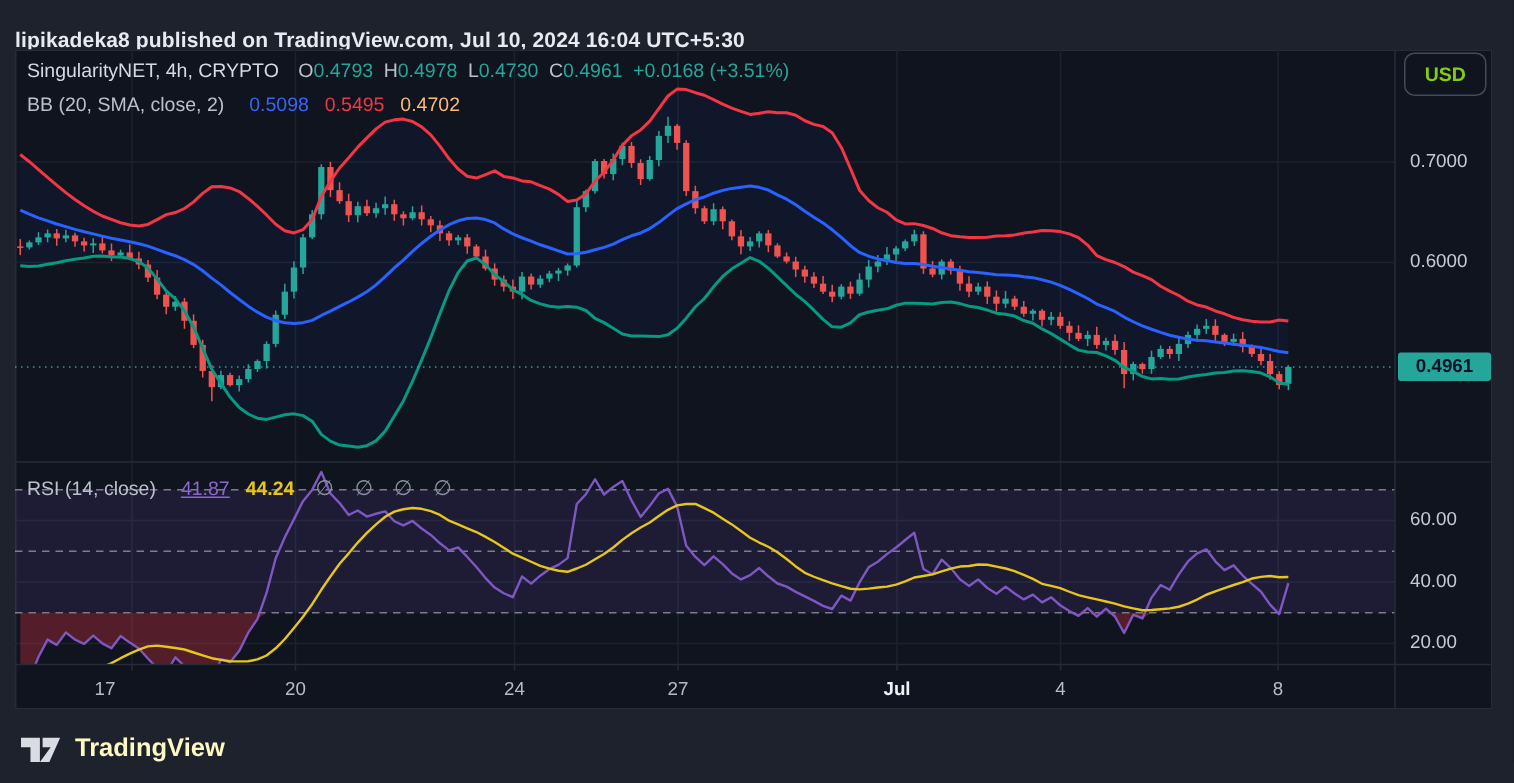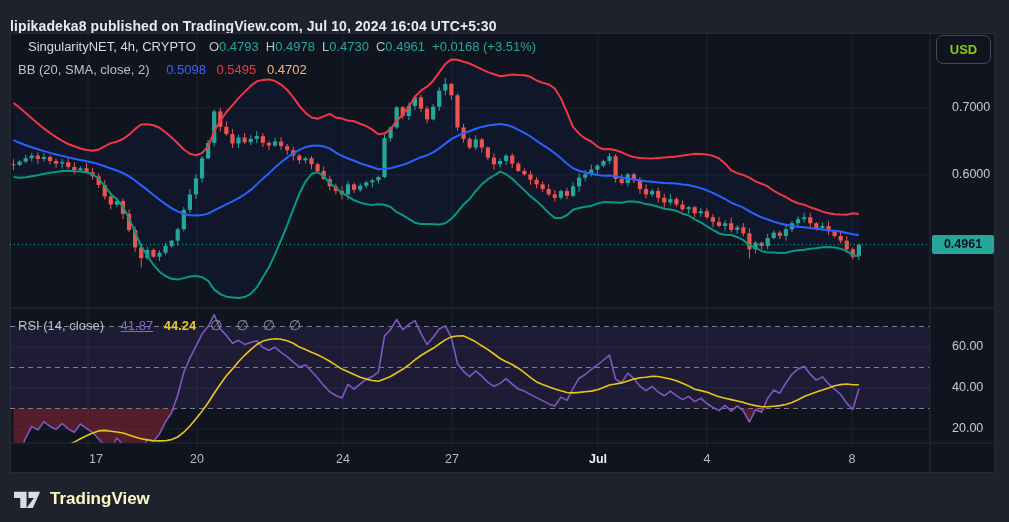--- a/index.html
+++ b/index.html
@@ -16,21 +16,21 @@
   .v-blue{color:#3964f9;}
   .v-red{color:#f23645;}
   .v-green{color:#fdba74;}
   .v-purple{color:#8b66cf;text-decoration:underline;}
   .v-yellow{color:#e7c61b;font-weight:700;}
   .empty-glyph{color:#8b8fa0;display:inline-block;margin-left:14px;font-size:14px;}
   .usd-btn{position:absolute;left:936px;top:35px;width:53px;height:27px;line-height:27px;text-align:center;
            border:1px solid #434a59;border-radius:7px;color:#84cc16;font-size:13px;font-weight:600;cursor:pointer;z-index:6;}
   .price-badge{position:absolute;left:932px;width:62px;height:19px;line-height:19px;text-align:center;border-radius:2px;
            font-size:12.5px;font-weight:700;z-index:6;}
-  .axis-label{position:absolute;left:940px;width:54px;font-size:12.5px;color:#c6c9d3;z-index:4;margin-left:12px;}
+  .axis-label{position:absolute;left:940px;width:54px;font-size:12.5px;color:#c6c9d3;z-index:4;}
   .time-label{position:absolute;top:452px;font-size:12.5px;color:#b6bac4;transform:translateX(-50%);z-index:4;}
   .time-label.strong{color:#eef1f6;font-weight:700;}
   .footer{position:absolute;left:14px;top:488px;display:flex;align-items:center;gap:9px;text-decoration:none;cursor:pointer;}
   .footer .brand{font-size:17px;font-weight:600;color:#fef9c3;}
 </style>
 </head>
 <body>
 
 <div class="stage">
 
@@ -365,21 +365,21 @@
         <polyline points="13.5,470.0 19.6,453.1 25.7,437.8 31.7,426.4 37.8,429.9 43.9,421.7 50.0,426.4 56.1,429.2 62.2,423.7 68.2,428.9 74.3,432.2 80.4,424.0 86.5,428.4 92.6,432.3 98.6,439.0 104.7,445.3 110.8,448.6 116.9,438.2 123.0,444.2 129.1,449.4 135.1,453.4 141.2,455.2 147.3,439.4 153.4,441.5 159.5,433.9 165.5,421.8 171.6,412.7 177.7,395.3 183.8,372.2 189.9,358.1 196.0,346.1 202.0,334.1 208.1,326.6 214.2,314.7 220.3,329.0 226.4,335.4 232.5,343.3 238.5,340.3 244.6,344.4 250.7,342.5 256.8,340.9 262.9,347.5 268.9,350.2 275.0,347.3 281.1,352.3 287.2,356.6 293.3,362.2 299.4,366.9 305.4,364.9 311.5,371.3 317.6,378.0 323.7,385.4 329.8,391.7 335.8,395.5 341.9,398.1 348.0,384.3 354.1,389.1 360.2,383.8 366.3,379.3 372.3,376.6 378.4,372.1 384.5,336.0 390.6,329.5 396.7,319.5 402.7,329.7 408.8,324.7 414.9,320.7 421.0,333.6 427.1,344.6 433.2,337.2 439.2,329.0 445.3,325.9 451.4,337.6 457.5,363.8 463.6,371.3 469.6,376.7 475.7,370.9 481.8,376.1 487.9,382.3 494.0,386.3 500.1,383.4 506.1,378.7 512.2,384.2 518.3,389.0 524.4,391.1 530.5,394.6 536.6,397.6 542.6,400.6 548.7,403.9 554.8,406.0 560.9,397.1 567.0,400.4 573.0,388.3 579.1,378.2 585.2,374.5 591.3,369.4 597.4,365.0 603.5,360.0 609.5,355.2 615.6,379.3 621.7,382.8 627.8,373.1 633.9,378.7 639.9,386.2 646.0,390.6 652.1,386.3 658.2,392.0 664.3,395.8 670.4,391.1 676.4,395.7 682.5,399.6 688.6,396.4 694.7,401.6 700.8,398.2 706.8,403.5 712.9,407.4 719.0,410.6 725.1,405.4 731.2,411.1 737.3,405.8 743.3,411.0 749.4,422.0 755.5,409.8 761.6,412.3 767.7,398.4 773.8,390.0 779.8,393.2 785.9,382.9 792.0,374.3 798.1,368.9 804.2,366.2 810.2,374.2 816.3,380.1 822.4,376.9 828.5,383.7 834.6,389.2 840.7,394.5 846.7,403.1 852.8,409.4 858.9,388.7" fill="none" stroke="#7e57c2" stroke-width="1.6" stroke-linejoin="round"></polyline>
         <polyline points="13.5,470.0 19.6,468.8 25.7,466.5 31.7,463.4 37.8,460.5 43.9,457.1 50.0,454.0 56.1,451.0 62.2,447.7 68.2,444.8 74.3,442.1 80.4,438.8 86.5,435.8 92.6,433.1 98.6,430.9 104.7,430.4 110.8,431.2 116.9,432.0 123.0,433.0 129.1,435.0 135.1,436.9 141.2,438.8 147.3,439.9 153.4,440.8 159.5,440.9 165.5,440.8 171.6,439.6 177.7,437.0 183.8,432.2 189.9,426.0 196.0,418.7 202.0,411.2 208.1,402.8 214.2,393.2 220.3,384.3 226.4,375.8 232.5,368.9 238.5,361.7 244.6,355.3 250.7,349.6 256.8,344.5 262.9,341.1 268.9,339.5 275.0,338.7 281.1,339.2 287.2,340.8 293.3,343.3 299.4,347.1 305.4,349.6 311.5,352.2 317.6,354.7 323.7,357.9 329.8,361.3 335.8,365.1 341.9,369.1 348.0,371.8 354.1,374.5 360.2,377.2 366.3,379.1 372.3,380.5 378.4,381.2 384.5,379.0 390.6,376.5 396.7,372.8 402.7,369.3 408.8,365.0 414.9,359.9 421.0,355.5 427.1,351.7 433.2,348.3 439.2,344.0 445.3,339.9 451.4,336.9 457.5,336.0 463.6,335.9 469.6,338.8 475.7,341.8 481.8,345.8 487.9,349.6 494.0,354.0 500.1,358.5 506.1,361.7 512.2,364.5 518.3,368.2 524.4,372.7 530.5,377.6 536.6,381.9 542.6,384.5 548.7,386.8 554.8,388.9 560.9,390.8 567.0,392.5 573.0,392.9 579.1,392.4 585.2,391.7 591.3,391.1 597.4,389.7 603.5,387.6 609.5,385.0 615.6,384.0 621.7,382.9 627.8,380.9 633.9,379.1 639.9,377.7 646.0,377.3 652.1,376.3 658.2,376.5 664.3,377.8 670.4,379.0 676.4,380.8 682.5,383.3 688.6,385.9 694.7,389.2 700.8,390.6 706.8,392.1 712.9,394.5 719.0,396.8 725.1,398.2 731.2,399.6 737.3,401.0 743.3,402.4 749.4,404.2 755.5,405.6 761.6,406.8 767.7,406.7 773.8,406.2 779.8,405.6 785.9,404.5 792.0,402.4 798.1,399.7 804.2,396.5 810.2,394.3 816.3,392.1 822.4,390.0 828.5,388.1 834.6,385.7 840.7,384.6 846.7,384.0 852.8,384.8 858.9,384.7" fill="none" stroke="#e7c61b" stroke-width="1.6" stroke-linejoin="round"></polyline>
       </g>
       <g>
         <line x1="10" y1="308" x2="995" y2="308" stroke="#262b38" stroke-width="1"></line>
         <line x1="10" y1="443" x2="995" y2="443" stroke="#262b38" stroke-width="1"></line>
         <line x1="930" y1="33" x2="930" y2="473" stroke="#262b38" stroke-width="1"></line>
       </g>
     </svg>
 
-  <div class="legend" style="left:28px;top:39px;">
+  <div class="legend" style="left:18px;top:39px;">
     <span>SingularityNET, 4h, CRYPTO</span><span class="spL"></span><span id="ohlc-slot"><span class="dim">O</span><span class="up">0.4793</span><span class="sp"></span><span class="dim">H</span><span class="up">0.4978</span><span class="sp"></span><span class="dim">L</span><span class="up">0.4730</span><span class="sp"></span><span class="dim">C</span><span class="up">0.4961</span></span><span class="sp"></span><span class="up">+0.0168 (+3.51%)</span>
   </div>
 
   <div class="legend" style="left:18px;top:62px;">
     <span class="dim">BB (20, SMA, close, 2)</span><span class="spL"></span>
     <span class="v-blue">0.5098</span><span class="sp"></span>
     <span class="v-red">0.5495</span><span class="sp"></span>
     <span class="v-green">0.4702</span>
   </div>
 
@@ -394,21 +394,21 @@
   <div class="price-badge" id="price-badge" style="top: 235.113px; background: rgb(38, 166, 154); color: rgb(11, 20, 38);">0.4961</div>
 
   <div id="axis-labels">
       <div class="axis-label" style="top: 100px;">0.7000</div>
       <div class="axis-label" style="top: 167px;">0.6000</div>
       <div class="axis-label" style="top: 339px;">60.00</div>
       <div class="axis-label" style="top: 380px;">40.00</div>
       <div class="axis-label" style="top: 421px;">20.00</div>
     </div>
   <div id="time-labels">
-      <div class="time-label" style="left: 96px;">17</div>
+      <div class="time-label" style="left: 70px;">17</div>
       <div class="time-label" style="left: 197px;">20</div>
       <div class="time-label" style="left: 343px;">24</div>
       <div class="time-label" style="left: 452px;">27</div>
       <div class="time-label strong" style="left: 598px;">Jul</div>
       <div class="time-label" style="left: 707px;">4</div>
       <div class="time-label" style="left: 852px;">8</div>
     </div>
 
   <a class="footer">
     <svg width="27" height="22" viewBox="0 0 30 22">

